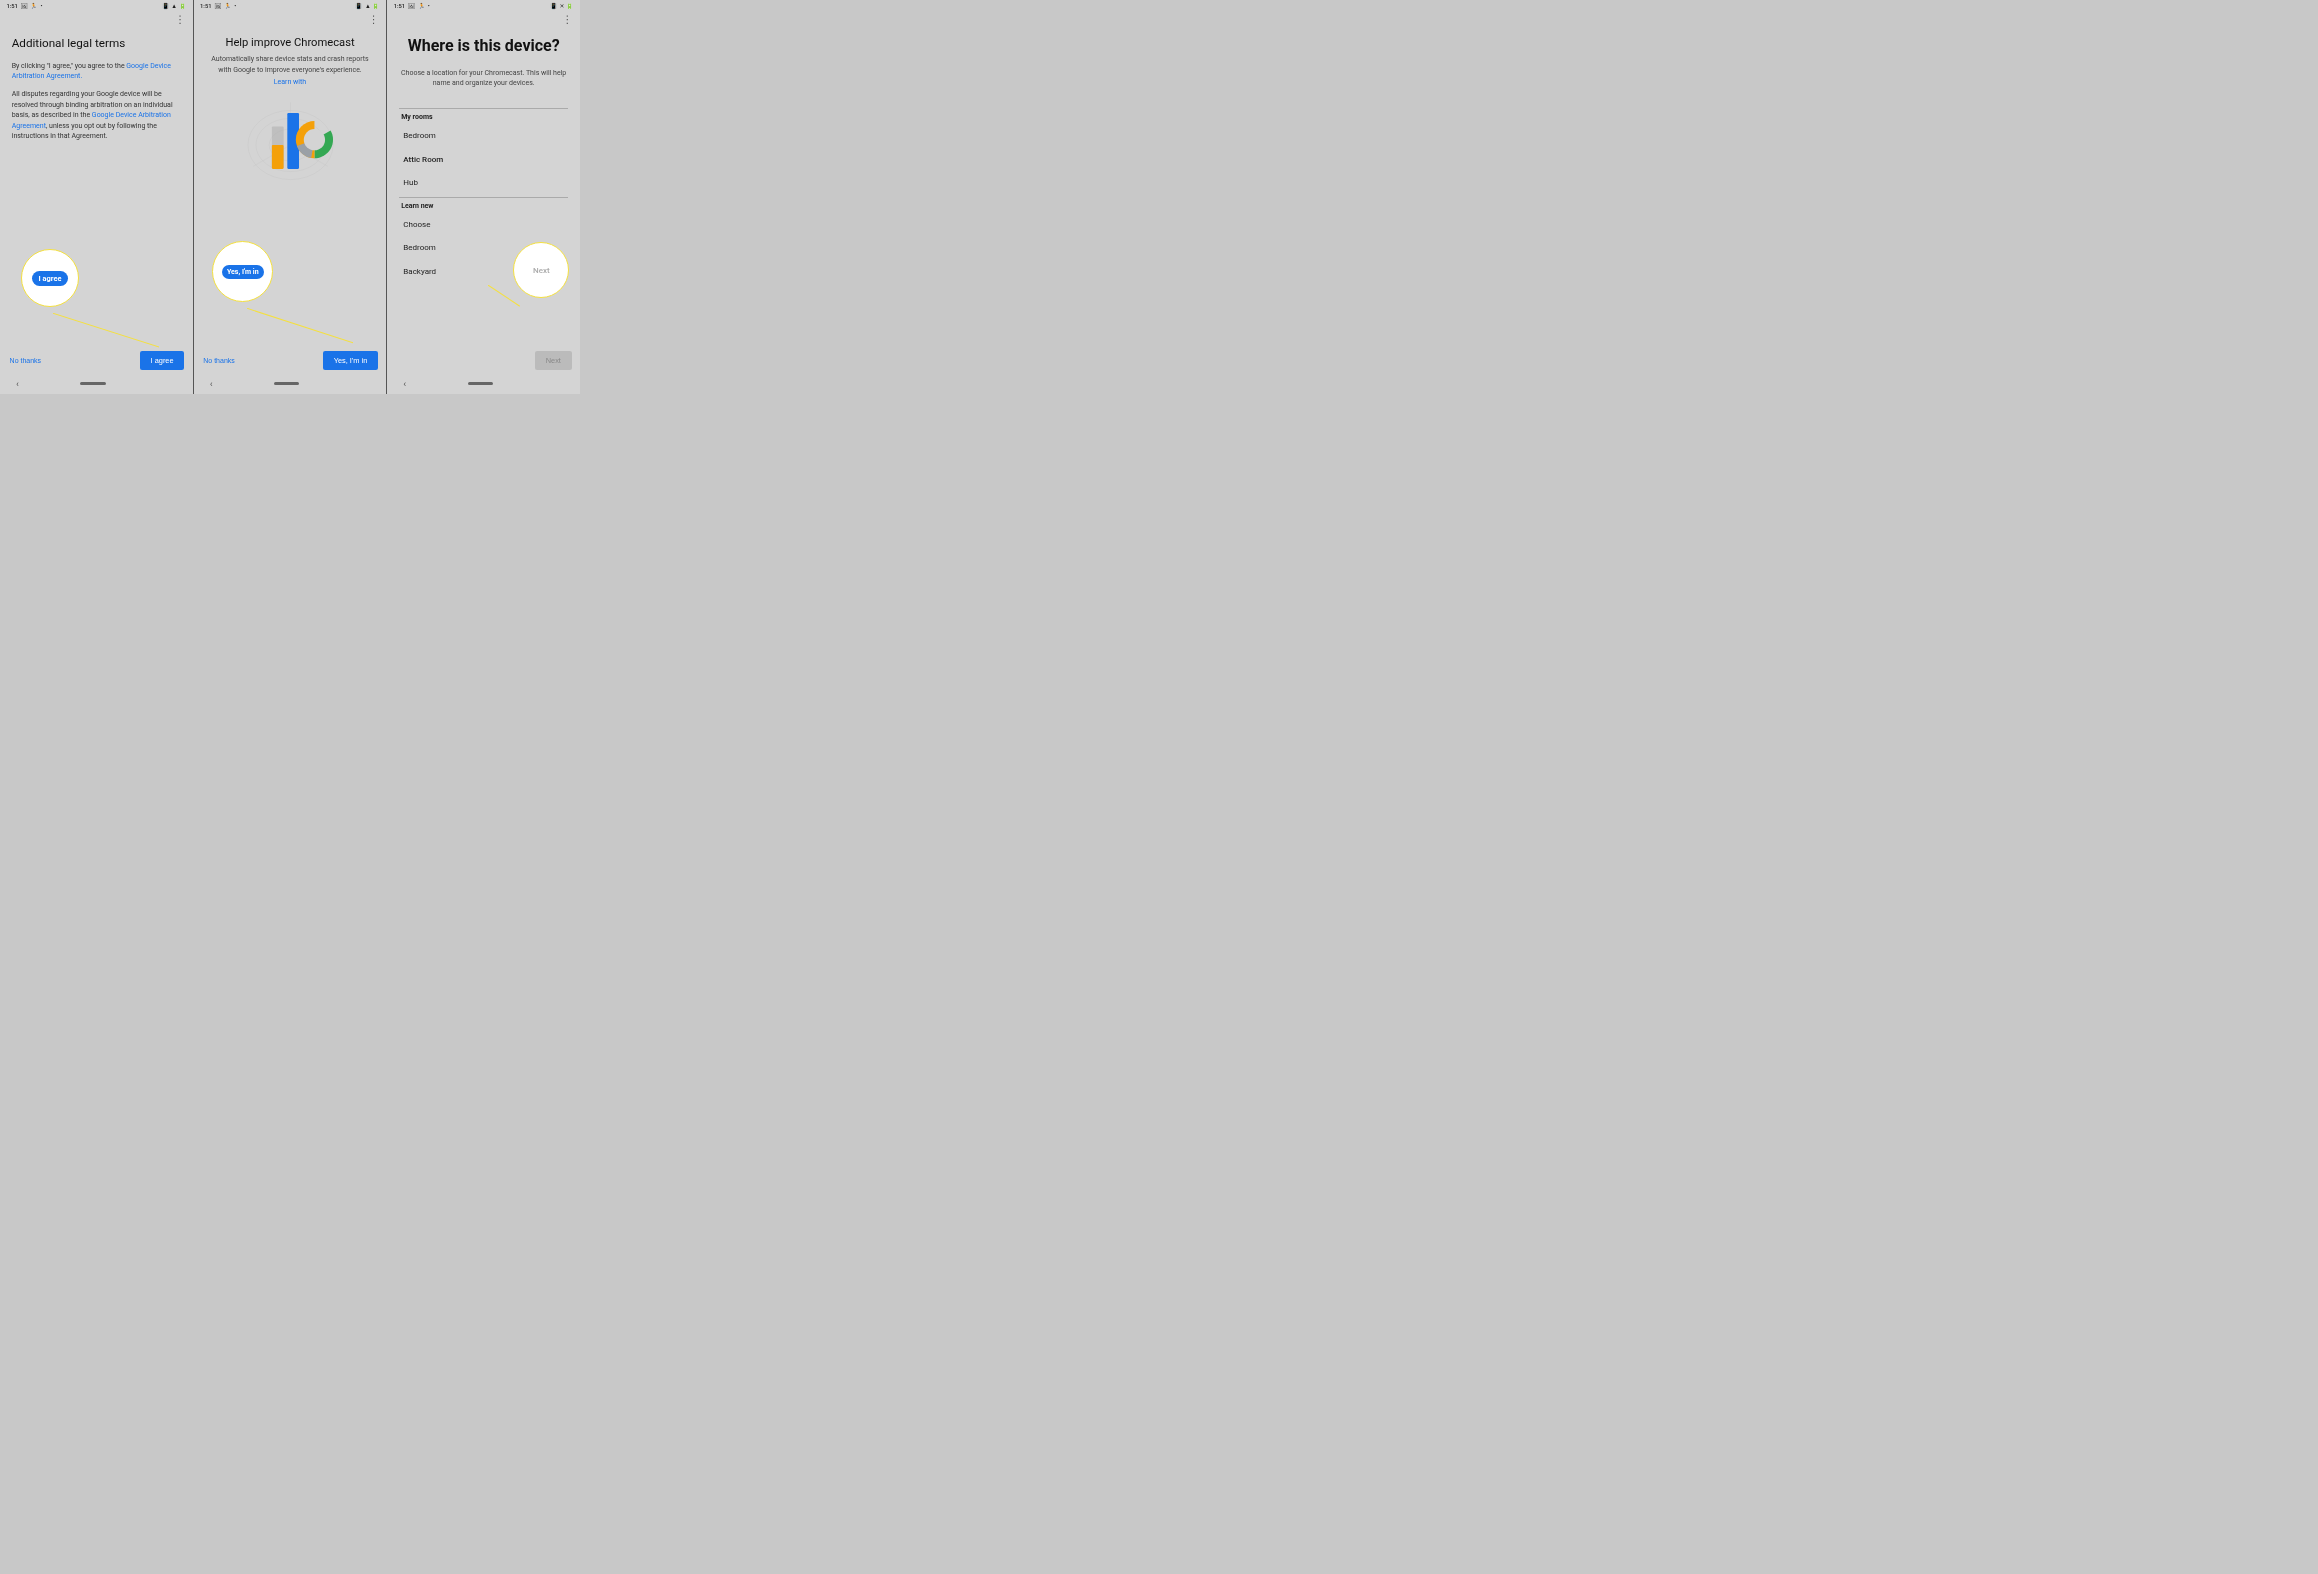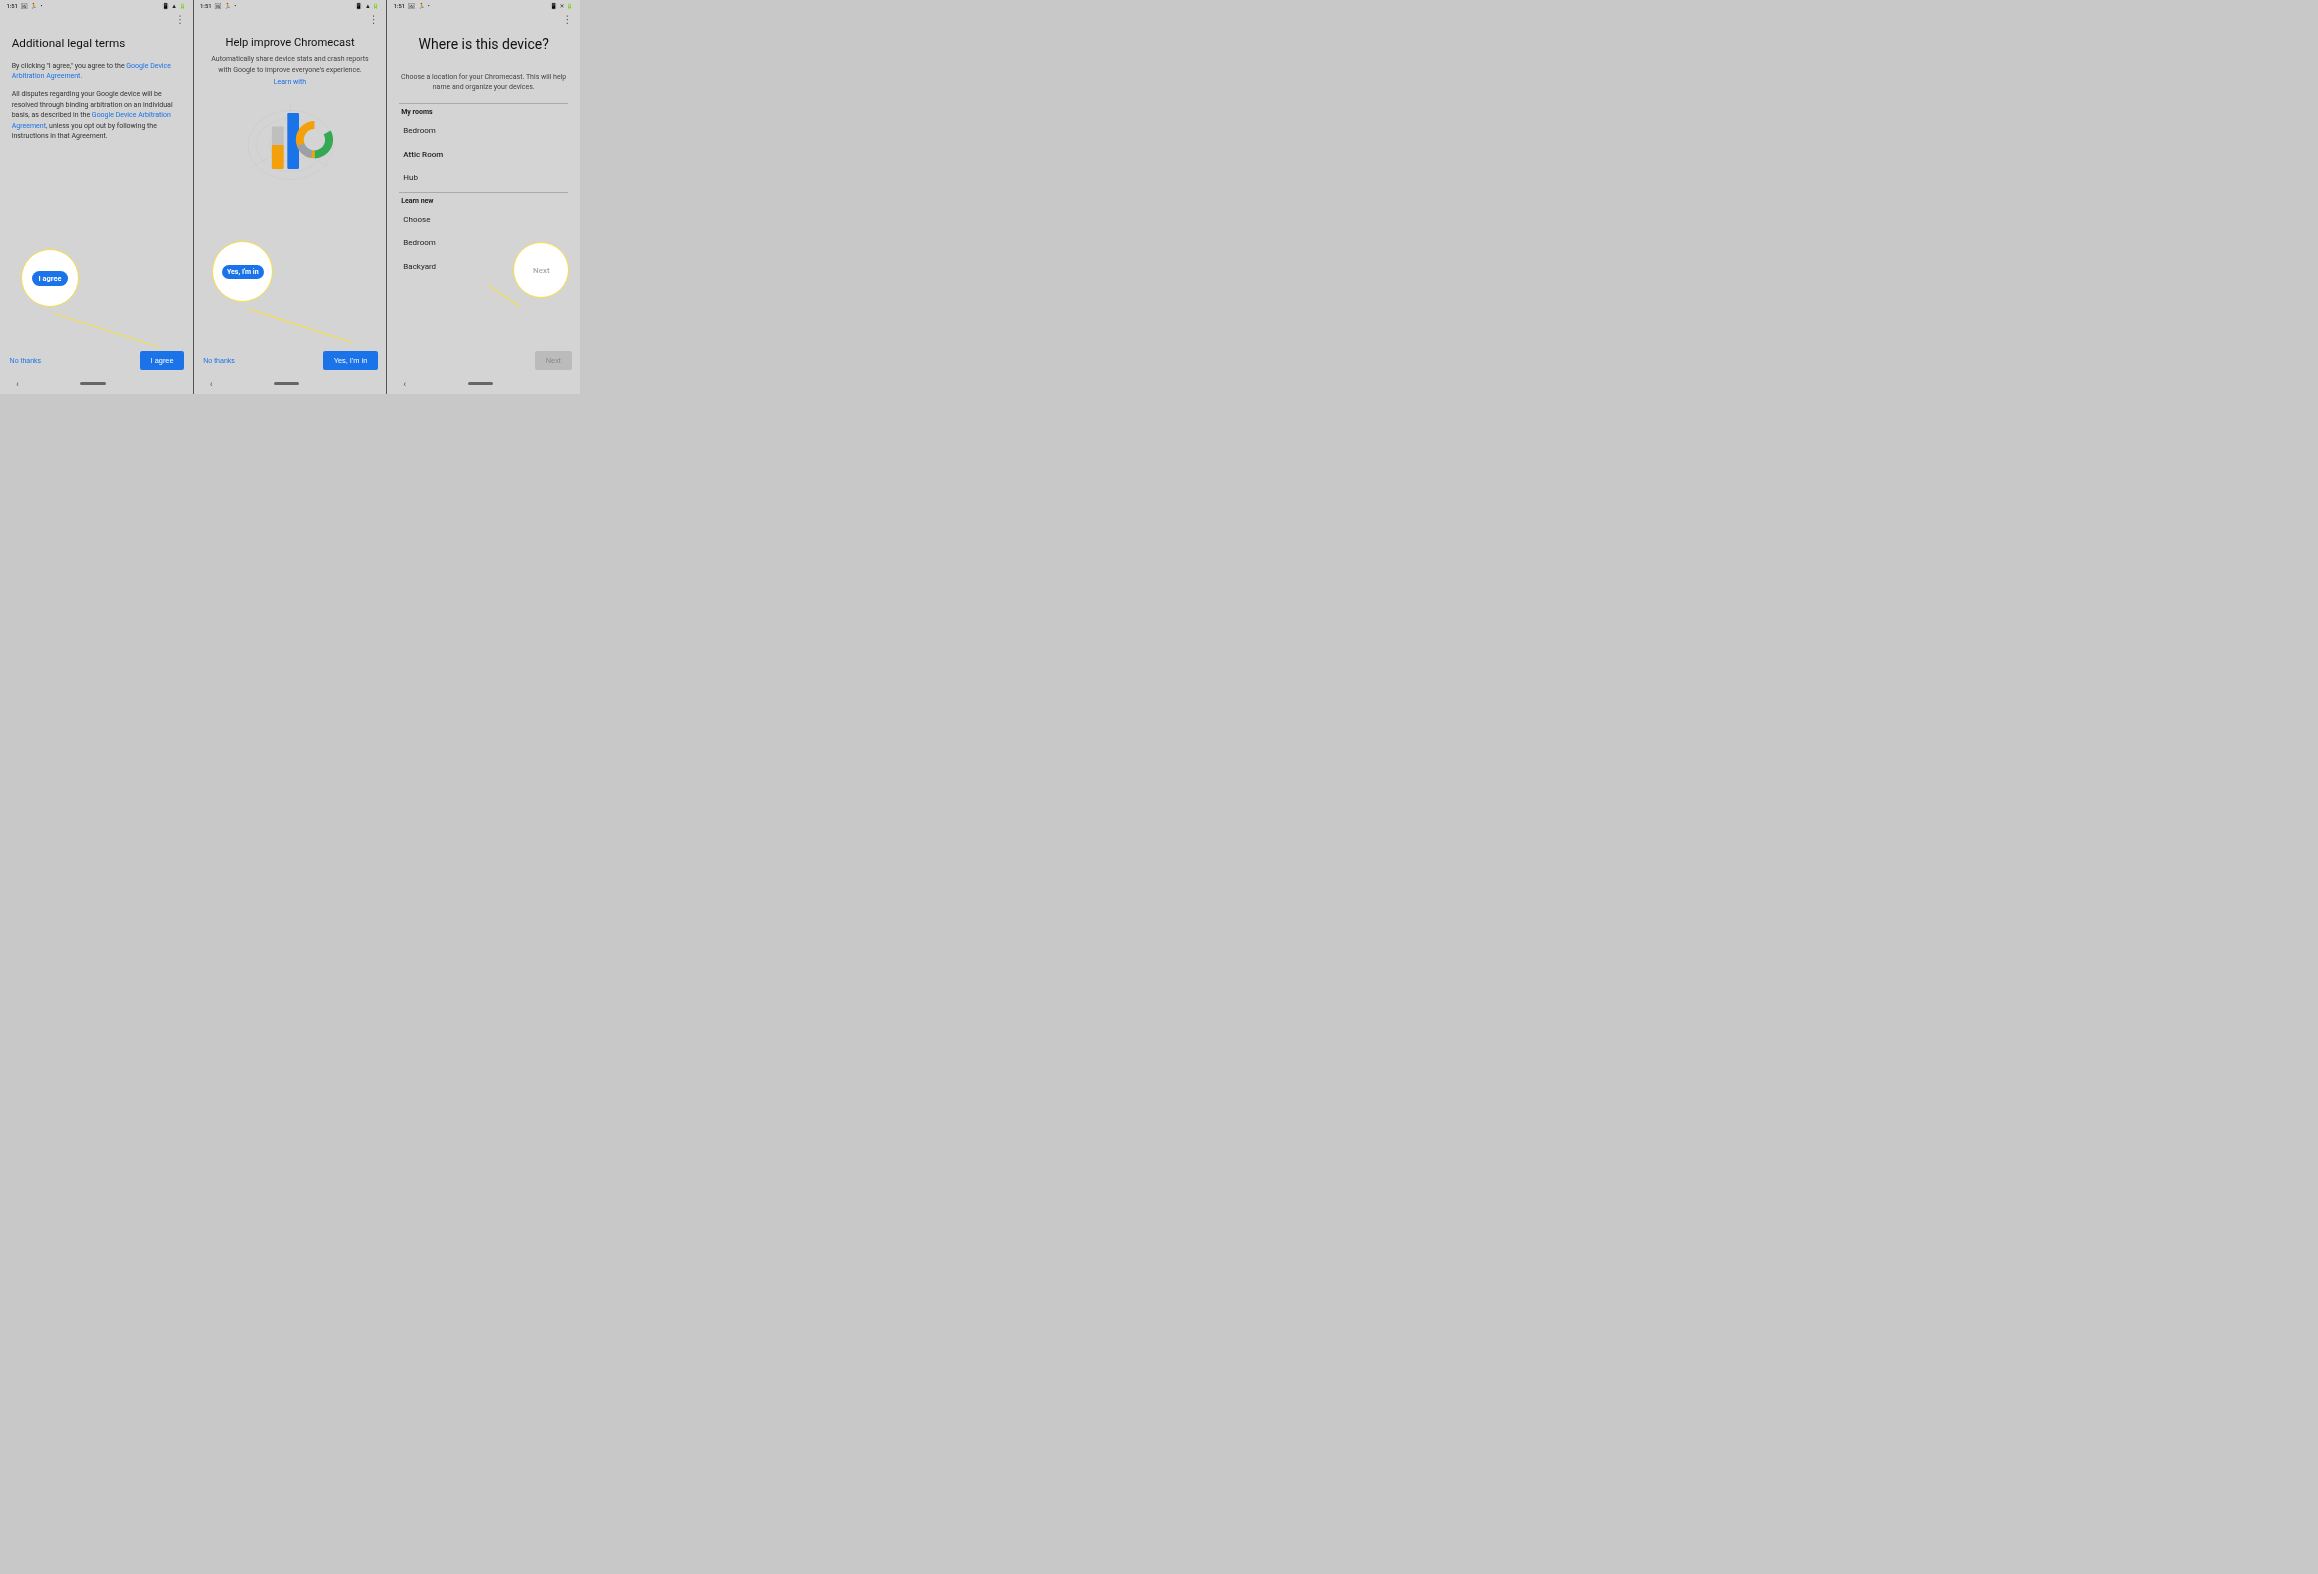--- a/index.html
+++ b/index.html
@@ -94,32 +94,32 @@
     .chart-area {
       display: flex;
       justify-content: center;
       align-items: center;
       height: 106px;
       position: relative;
     }
 
     
     .panel3 .page-title {
-      font-size: 14px;
-      font-weight: 400;
+      font-size: 16px;
+      font-weight: 700;
       color: #111;
       text-align: center;
-      margin-bottom: 20px;
+      margin-bottom: 13px;
     }
     .panel3 .subtitle {
       font-size: 7px;
       color: #444;
       text-align: center;
       line-height: 1.5;
-      margin-bottom: 10px;
+      margin-bottom: 19px;
     }
     .divider {
       border: none;
       border-top: 0.5px solid #aaa;
       margin: 2.1px 0 4.3px;
     }
     .section-label {
       font-size: 7px;
       font-weight: 700;
       color: #222;

